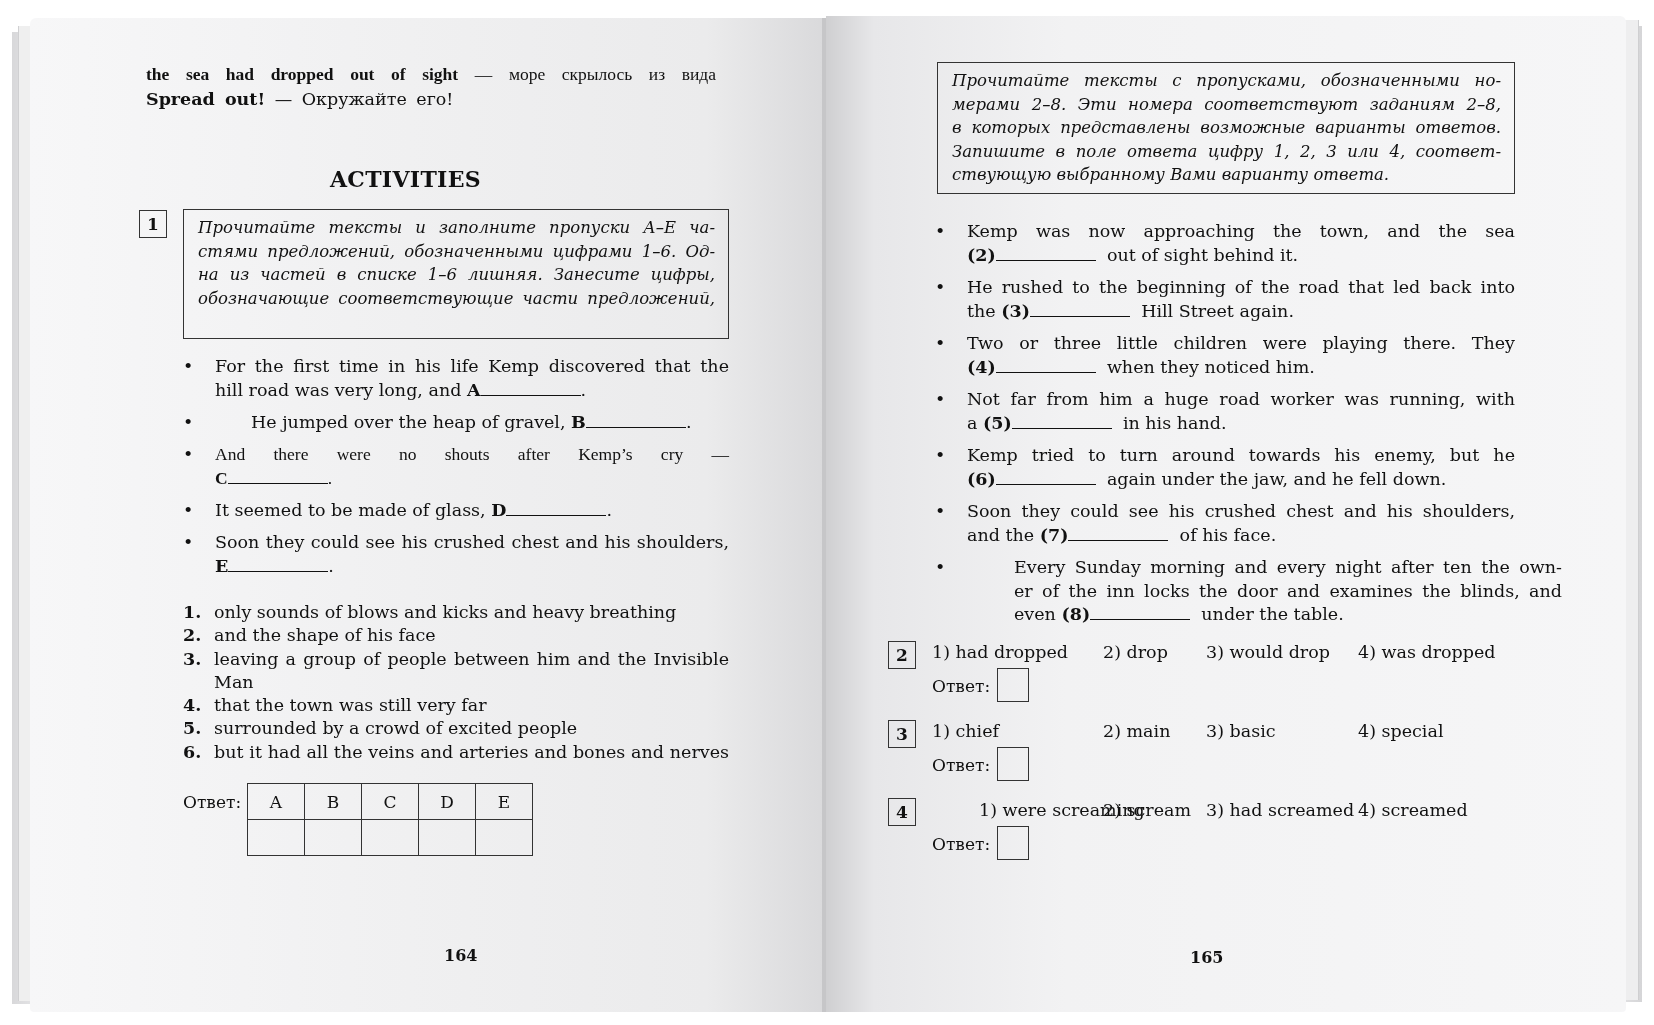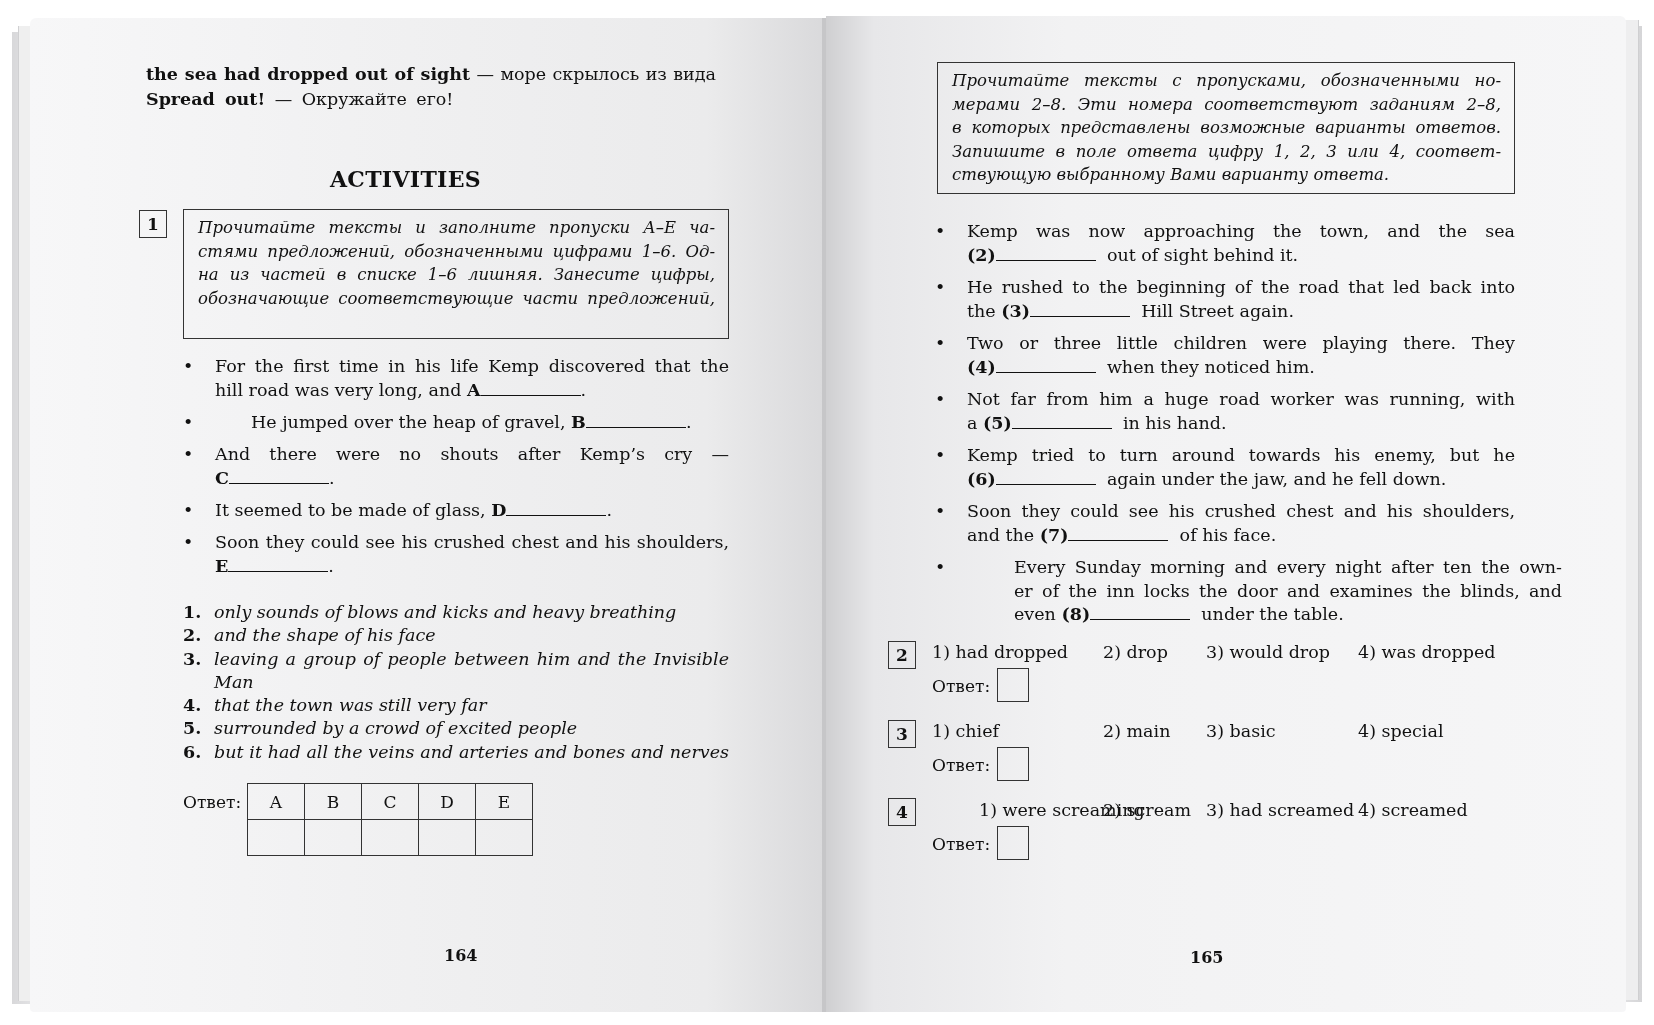--- a/index.html
+++ b/index.html
@@ -26,21 +26,21 @@
   }
   .page-right {
     left:826px; top:16px; width:800px; height:996px;
     background:linear-gradient(90deg,#cfcfd1 0%, #e7e7e9 6%, #f2f2f3 30%, #f6f6f7 100%);
     border-radius:0 6px 4px 0;
   }
   .spine { position:absolute; left:822px; top:18px; width:6px; height:994px; background:#c6c6c8; }
 
   .abs { position:absolute; }
   .line { font-size:17.5px; line-height:24.5px; white-space:nowrap; }
-  .just { text-align:justify; text-align-last:justify; }
+  .just { text-align:justify; text-align-last:justify;font-family:Liberation Serif, serif; }
   b { font-weight:bold; }
 
   .vocab { left:116px; top:44px; width:570px; }
   .heading { left:300px; top:148px; font-size:22px; font-weight:bold; letter-spacing:0.3px; }
 
   .task-num {
     position:absolute; width:26px; height:26px; border:1.5px solid #333;
     font-weight:bold; font-size:17px; text-align:center; line-height:26px; background:transparent;
   }
   .instr-box {
@@ -53,21 +53,21 @@
   .bullet-item { position:absolute; font-size:17.5px; line-height:23.5px; }
   .bullet-item .dot { position:absolute; left:0; top:0; }
   .bullet-item .txt { position:absolute; left:32px; }
   .bullet-item .ln { display:block; white-space:nowrap; text-align:justify; text-align-last:justify; }
   .bullet-item .ln.last { text-align-last:left; }
   .blank { display:inline-block; width:100px; border-bottom:1.5px solid #111; height:16px; vertical-align:baseline; }
 
   .opt-list { position:absolute; font-size:17.5px; line-height:23.3px; }
   .opt-row { position:relative; height:23.3px; white-space:nowrap; }
   .opt-row .n { position:absolute; left:0; font-weight:bold; }
-  .opt-row .t { position:absolute; left:31px;font-style:italic; }
+  .opt-row .t { position:absolute; left:31px; }
   .opt-row .t.just-line { text-align:justify; text-align-last:justify; }
 
   .answer-label { position:absolute; font-size:17px; }
   table.ans { position:absolute; border-collapse:collapse; }
   table.ans td { border:1.5px solid #333; width:56px; height:35px; text-align:center; font-size:17px; padding:0; }
 
   .page-no { position:absolute; font-size:16px; font-weight:bold; }
 
   .mc-row { position:absolute; font-size:17.5px; white-space:nowrap;text-align:right; }
   .mc-row span { position:absolute; top:0; }
@@ -124,21 +124,21 @@
       <div class="txt" style="width:514px;margin-left:36px;">
         <span class="ln last">
           <span>He jumped over the heap of gravel,</span>
           <b>B</b><span class="blank"></span><span>.</span>
         </span>
       </div>
     </div>
 
     <div class="bullet-item" style="left:153px; top:425px; width:546px;">
       <span class="dot">•</span>
-      <div class="txt" style="width:514px;">
+      <div class="txt" style="width:514px;font-family:Liberation Serif, serif;">
         <span class="ln">And there were no shouts after Kemp’s cry —</span>
         <span class="ln last">
           <b>C</b><span class="blank"></span><span>.</span>
         </span>
       </div>
     </div>
 
     <div class="bullet-item" style="left:153px; top:481px; width:546px;">
       <span class="dot">•</span>
       <div class="txt" style="width:514px;">

